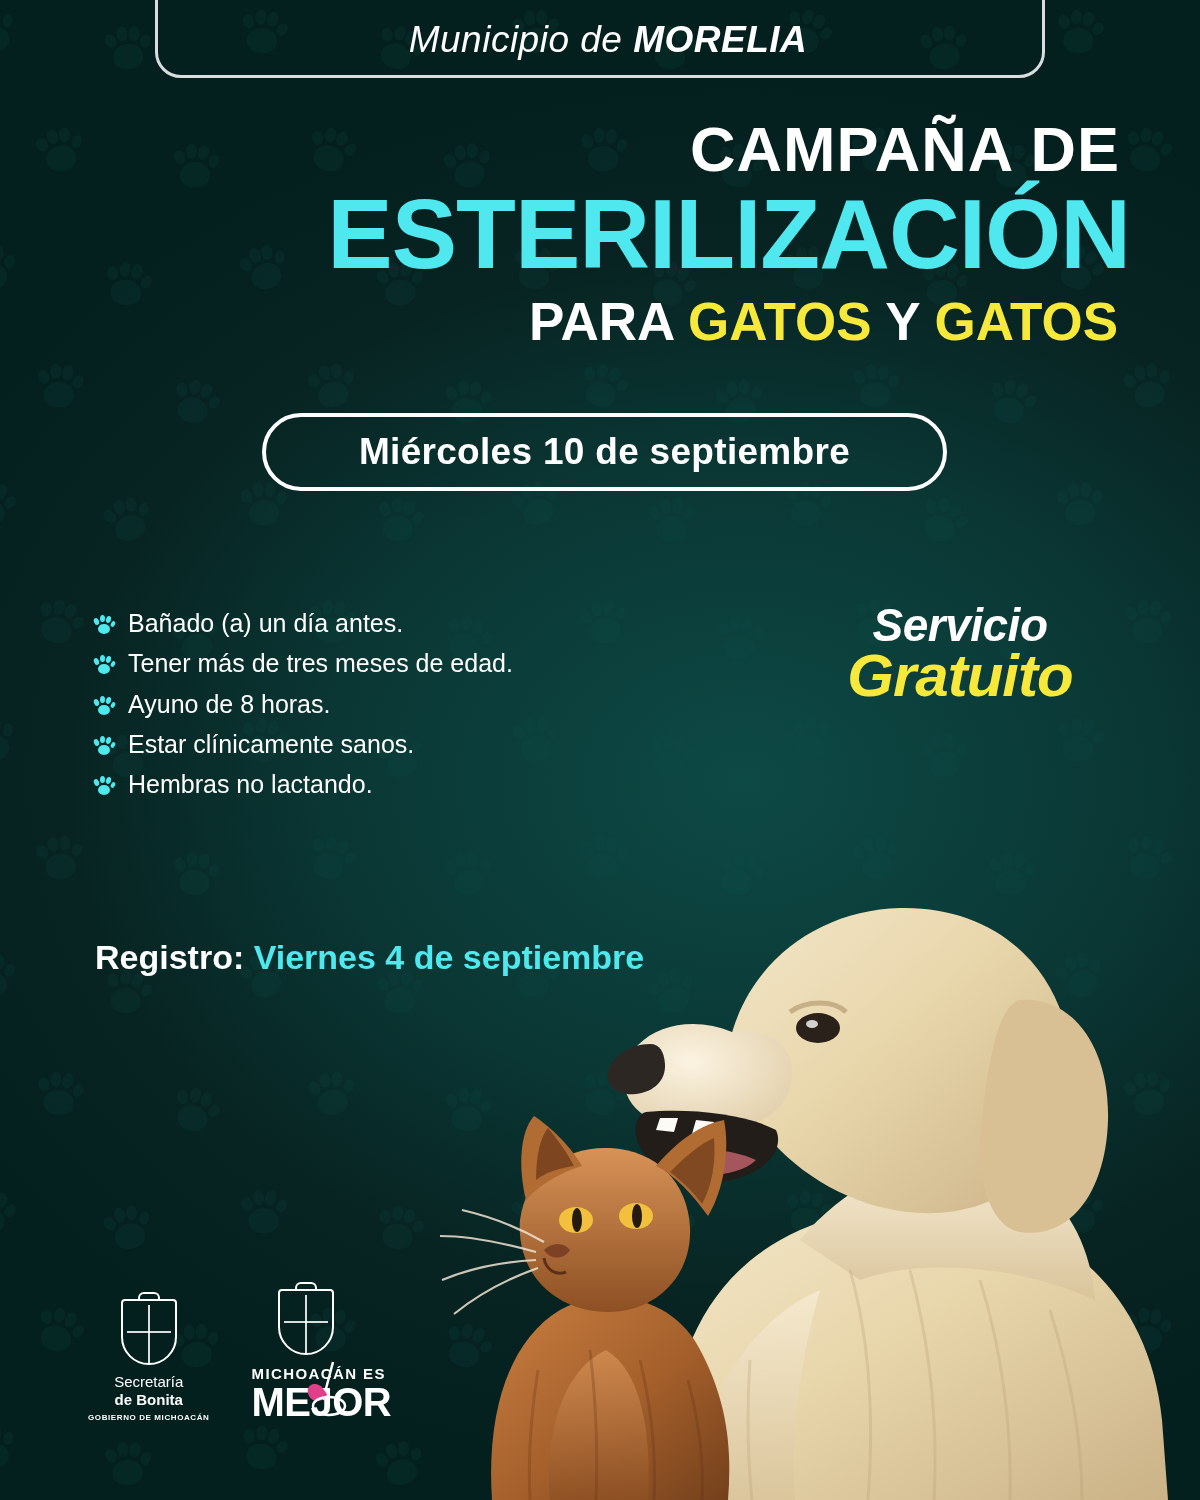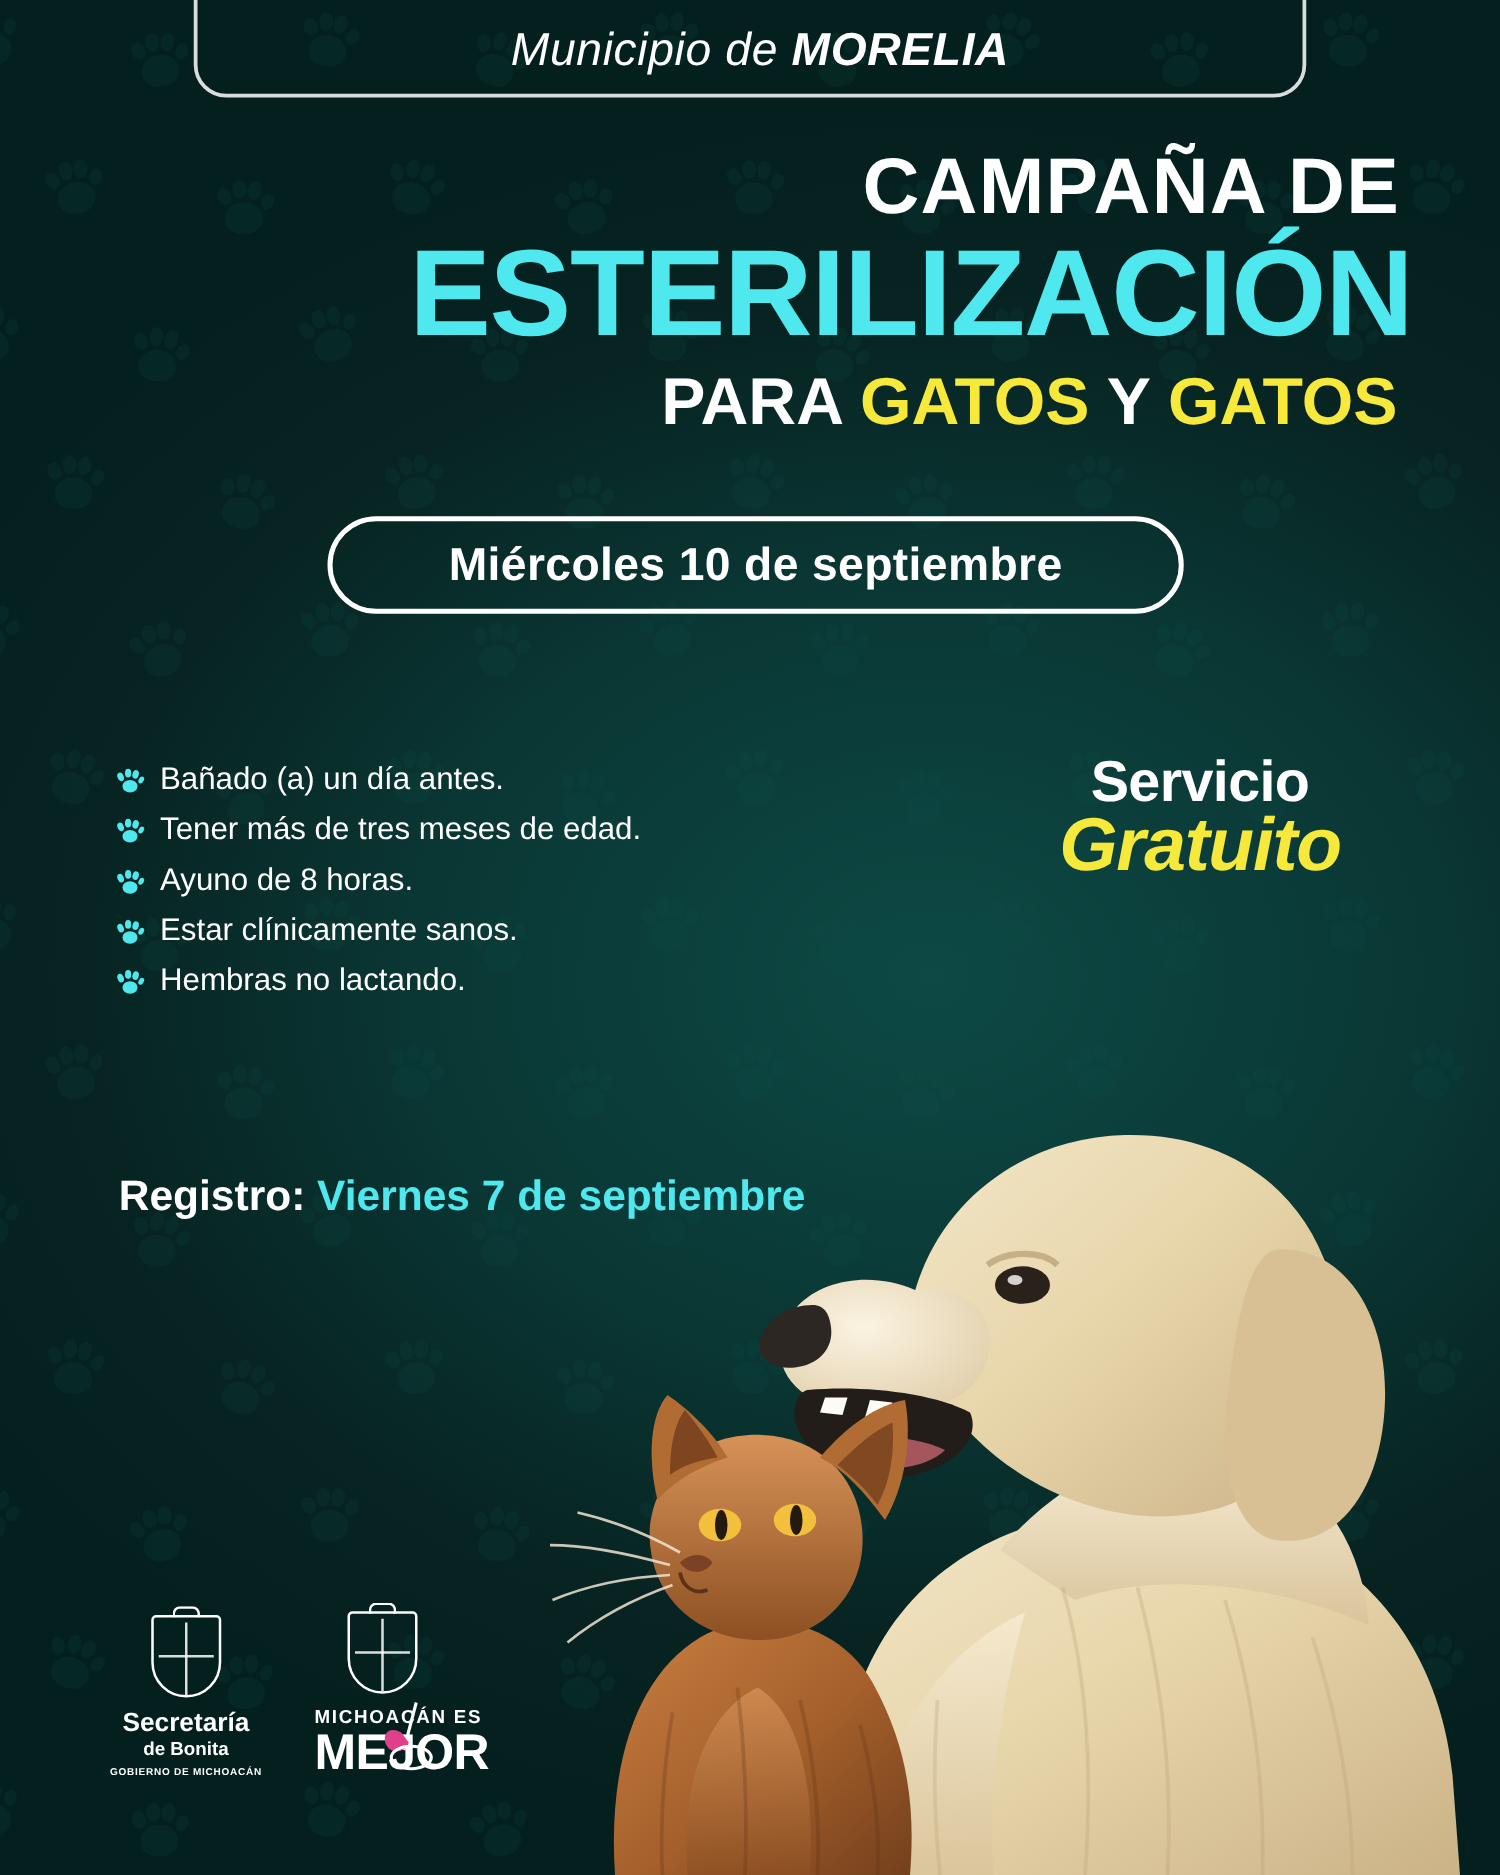--- a/index.html
+++ b/index.html
@@ -181,20 +181,21 @@
     position: absolute;
     left: 800px;
     top: 602px;
     text-align: center;
     width: 320px;
   }
   .free-1 {
     font-size: 46px;
     font-weight: 800;
     color: #ffffff;
+    font-style: italic;
     line-height: 1;
     letter-spacing: -0.5px;
   }
   .free-2 {
     font-size: 60px;
     font-weight: 800;
     color: #f7e93b;
     font-style: italic;
     line-height: 1;
     margin-top: -2px;
@@ -284,21 +285,21 @@
     left: 50%;
     top: -9px;
     transform: translateX(-50%);
     width: 22px;
     height: 9px;
     border: 2px solid #fff;
     border-bottom: none;
     border-radius: 6px 6px 0 0;
     box-sizing: border-box;
   }
-  .logo-l1 { font-size: 21px; font-weight: 700; line-height: 1.2; }
+  .logo-l1 { font-size: 15px; font-weight: 400; line-height: 1.2; }
   .logo-l2 { font-size: 15px; font-weight: 700; line-height: 1.2; }
   .logo-l3 { font-size: 8px; font-weight: 700; letter-spacing: 0.6px; margin-top: 4px; }
 
   .mich { position: relative; text-align: left; color: #fff; }
   .mich-top { font-size: 15px; font-weight: 700; letter-spacing: 1.4px; }
   .mich-main { font-size: 40px; font-weight: 800; letter-spacing: -0.5px; line-height: 1; }
   .mich-mark {
     position: absolute;
     right: 28px;
     bottom: 2px;
@@ -1187,21 +1188,21 @@
         <span>Hembras no lactando.</span>
       </li>
     </ul>
 
   <div class="free">
     <div class="free-1">Servicio</div>
     <div class="free-2">Gratuito</div>
   </div>
 
   <div class="reg">
-    <span>Registro: </span><span class="reg-date">Viernes 7 de septiembre</span>
+    <span>Registro: </span><span class="reg-date">Viernes 4 de septiembre</span>
   </div>
 
   <svg class="dog" viewBox="0 0 620 700" aria-hidden="true">
     <defs>
       <linearGradient id="furG" x1="0" y1="0" x2="1" y2="1">
         <stop offset="0%" stop-color="#f3e6c8"></stop>
         <stop offset="45%" stop-color="#e8d6ab"></stop>
         <stop offset="100%" stop-color="#cbb287"></stop>
       </linearGradient>
       <linearGradient id="furG2" x1="0" y1="0" x2="0" y2="1">

